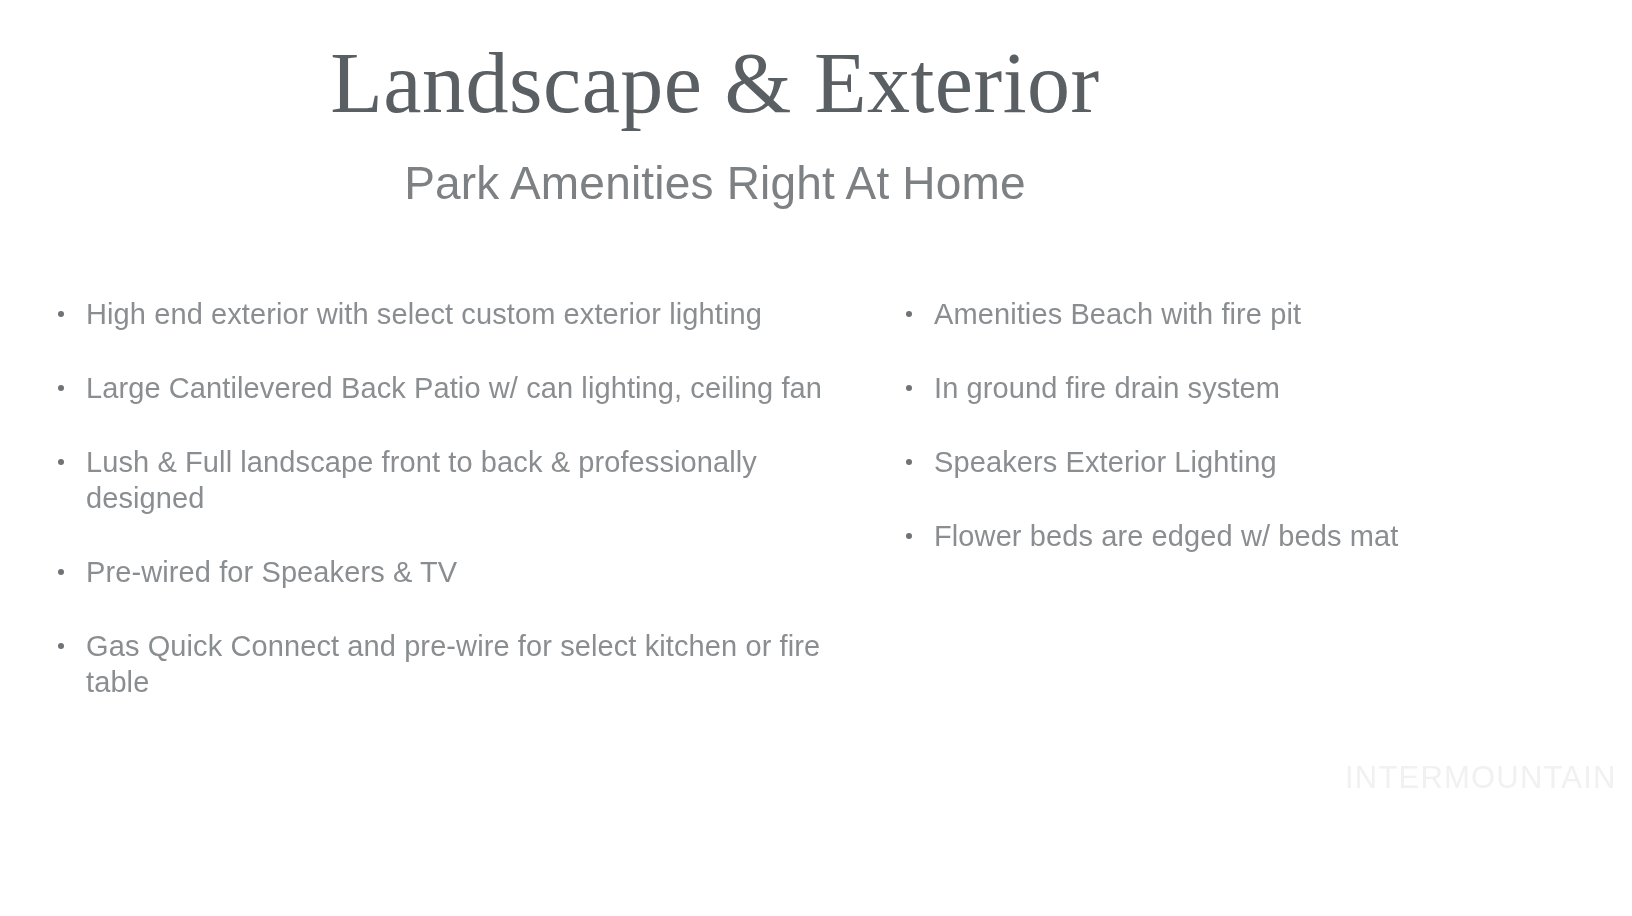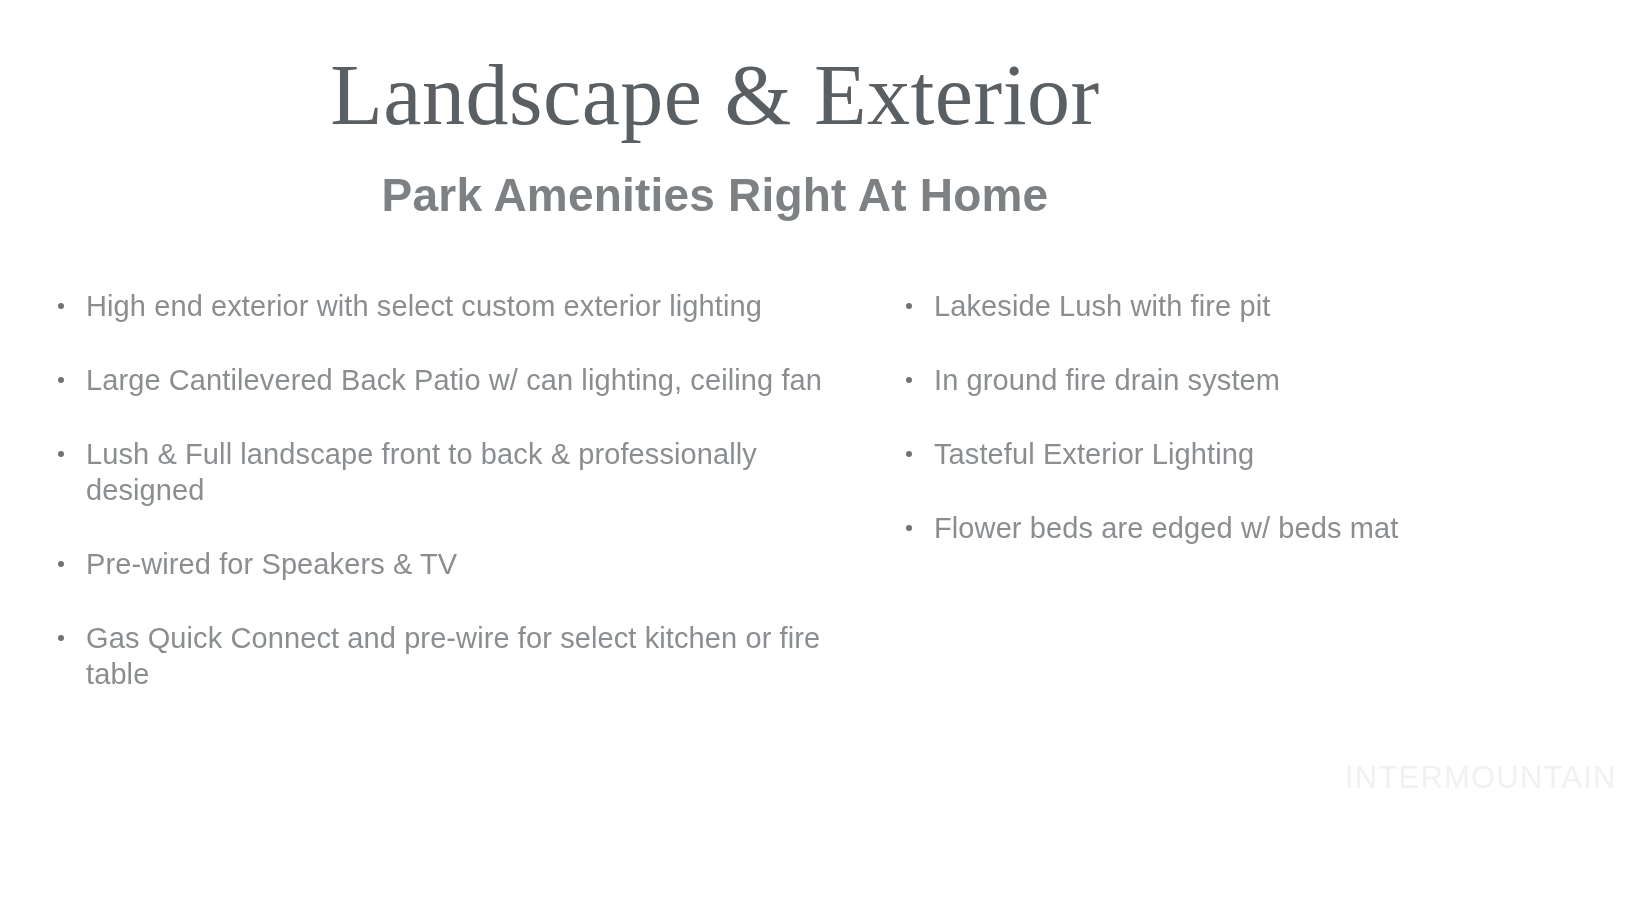--- a/index.html
+++ b/index.html
@@ -34,40 +34,40 @@
     text-align: center;
   }
 
   .slide-title {
     font-family: "Liberation Serif", "DejaVu Serif", serif;
     font-weight: 400;
     font-size: 86px;
     line-height: 1.0;
     letter-spacing: 0.5px;
     color: #5a5f63;
-    padding-top: 52px;
+    padding-top: 40px;
     white-space: nowrap;
   }
 
   .slide-subtitle {
     font-family: "Liberation Sans", sans-serif;
-    font-weight: 700;
+    font-weight: 400;
     font-size: 46px;
     line-height: 1.0;
     letter-spacing: 0.2px;
     color: #7d8184;
     padding-top: 34px;
     white-space: nowrap;
   }
 
   
   .columns {
     position: absolute;
     left: 0;
-    top: 288px;
+    top: 296px;
     width: 1632px;
     height: 470px;
   }
 
   .col {
     position: absolute;
     top: 0;
   }
 
   .col-left  { left: 48px;  width: 810px; }
@@ -159,29 +159,29 @@
           <span class="bullet-dot"></span>
           <span class="bullet-text">Gas Quick Connect and pre-wire for select kitchen or fire table</span>
         </li>
       </ul>
     </div>
 
     <div class="col col-right">
       <ul class="bullet-list">
         <li class="bullet-item">
           <span class="bullet-dot"></span>
-          <span class="bullet-text">Lakeside Lush with fire pit</span>
+          <span class="bullet-text">Amenities Beach with fire pit</span>
         </li>
         <li class="bullet-item">
           <span class="bullet-dot"></span>
           <span class="bullet-text">In ground fire drain system</span>
         </li>
         <li class="bullet-item">
           <span class="bullet-dot"></span>
-          <span class="bullet-text">Tasteful Exterior Lighting</span>
+          <span class="bullet-text">Speakers Exterior Lighting</span>
         </li>
         <li class="bullet-item">
           <span class="bullet-dot"></span>
           <span class="bullet-text">Flower beds are edged w/ beds mat</span>
         </li>
       </ul>
     </div>
 
   </div>
 

